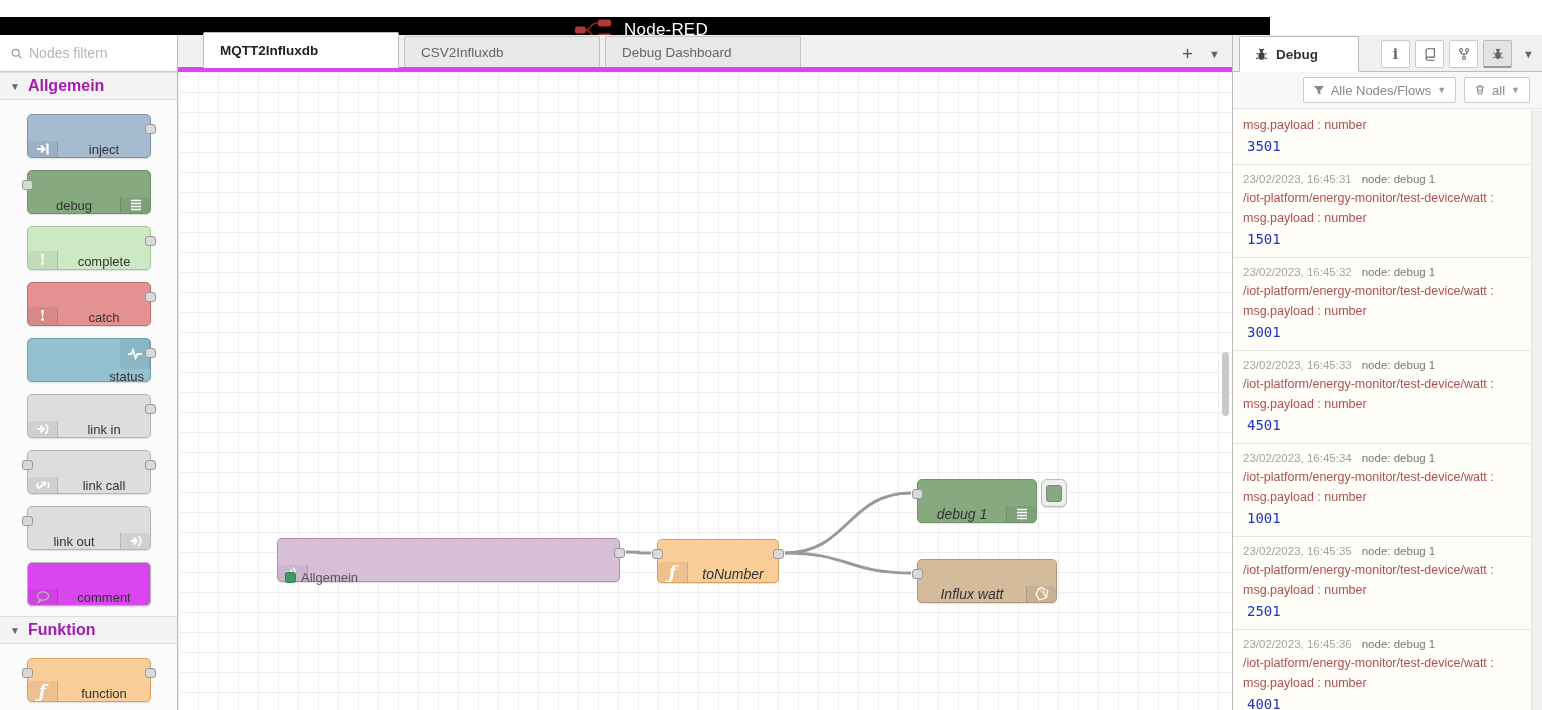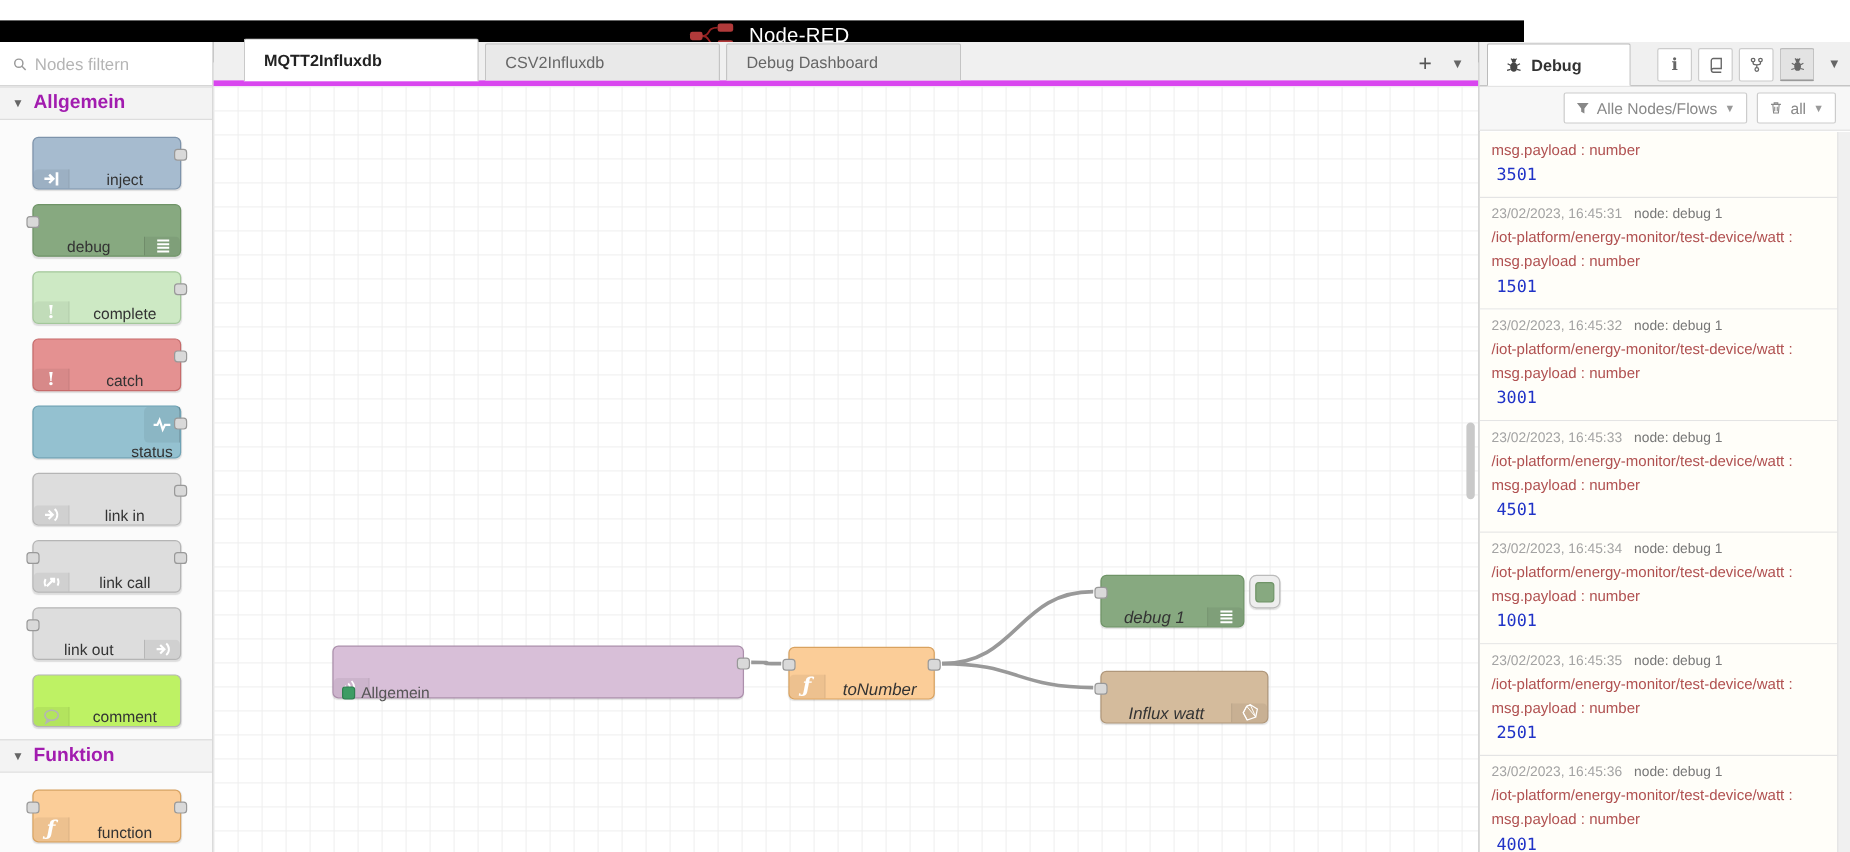--- a/index.html
+++ b/index.html
@@ -203,21 +203,21 @@
         <div class="nr-node" style="background: rgb(221, 221, 221); border: 1px solid rgb(181, 181, 181);">
           <div class="nr-label">link out</div>
           <div class="nr-icon right">
             <svg viewBox="0 0 16 16">
               <path d="M2.5 8h6M5.5 4.5L9 8l-3.5 3.5" stroke="currentColor" fill="none" stroke-width="1.8"></path>
               <path d="M10.5 3.2a6.2 6.2 0 010 9.6" stroke="currentColor" fill="none" stroke-width="1.6"></path>
             </svg>
           </div>
           <div class="nr-port in"></div>
         </div>
-        <div class="nr-node" style="background: #bef264; border: 1px solid rgb(181, 181, 181);">
+        <div class="nr-node" style="background: #d946ef; border: 1px solid rgb(181, 181, 181);">
           <div class="nr-icon left" style="color: rgb(181, 181, 181);">
             <svg viewBox="0 0 16 16">
               <ellipse cx="8" cy="7" rx="5.6" ry="4.2" stroke="currentColor" fill="none" stroke-width="1.3"></ellipse>
               <path d="M4.6 10.2L3.4 13.4l3.4-2.2" stroke="currentColor" fill="none" stroke-width="1.3"></path>
             </svg>
           </div>
           <div class="nr-label">comment</div>
         </div>
       </div>
       <div class="palette-cat">

